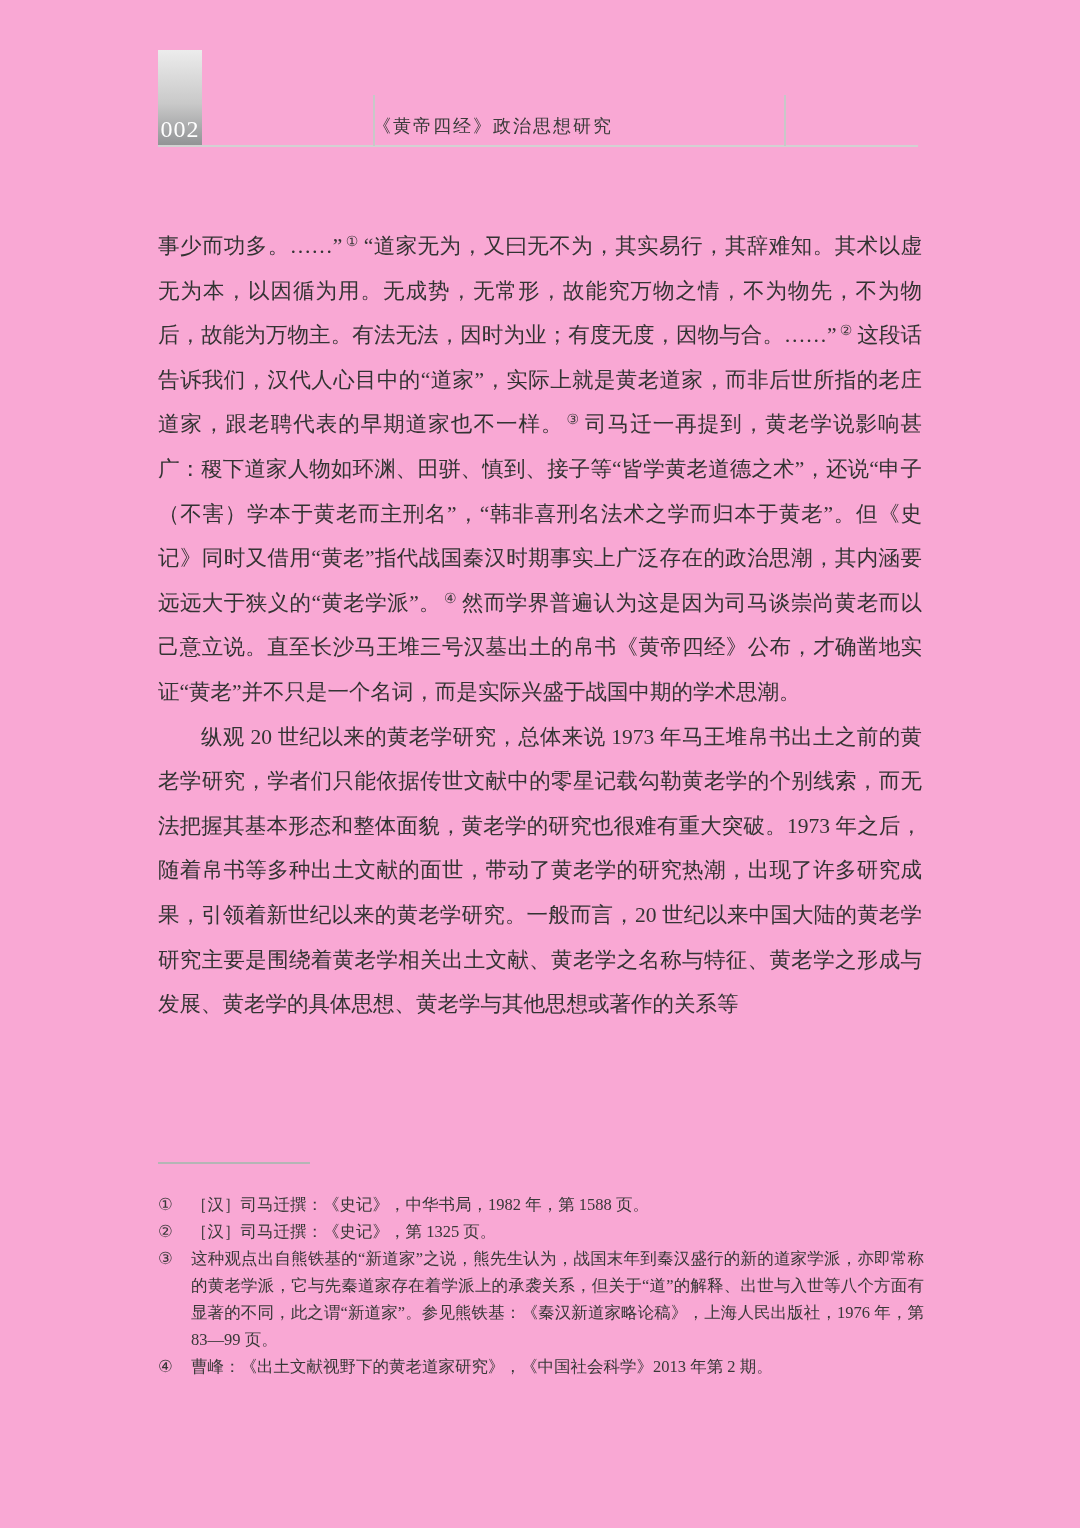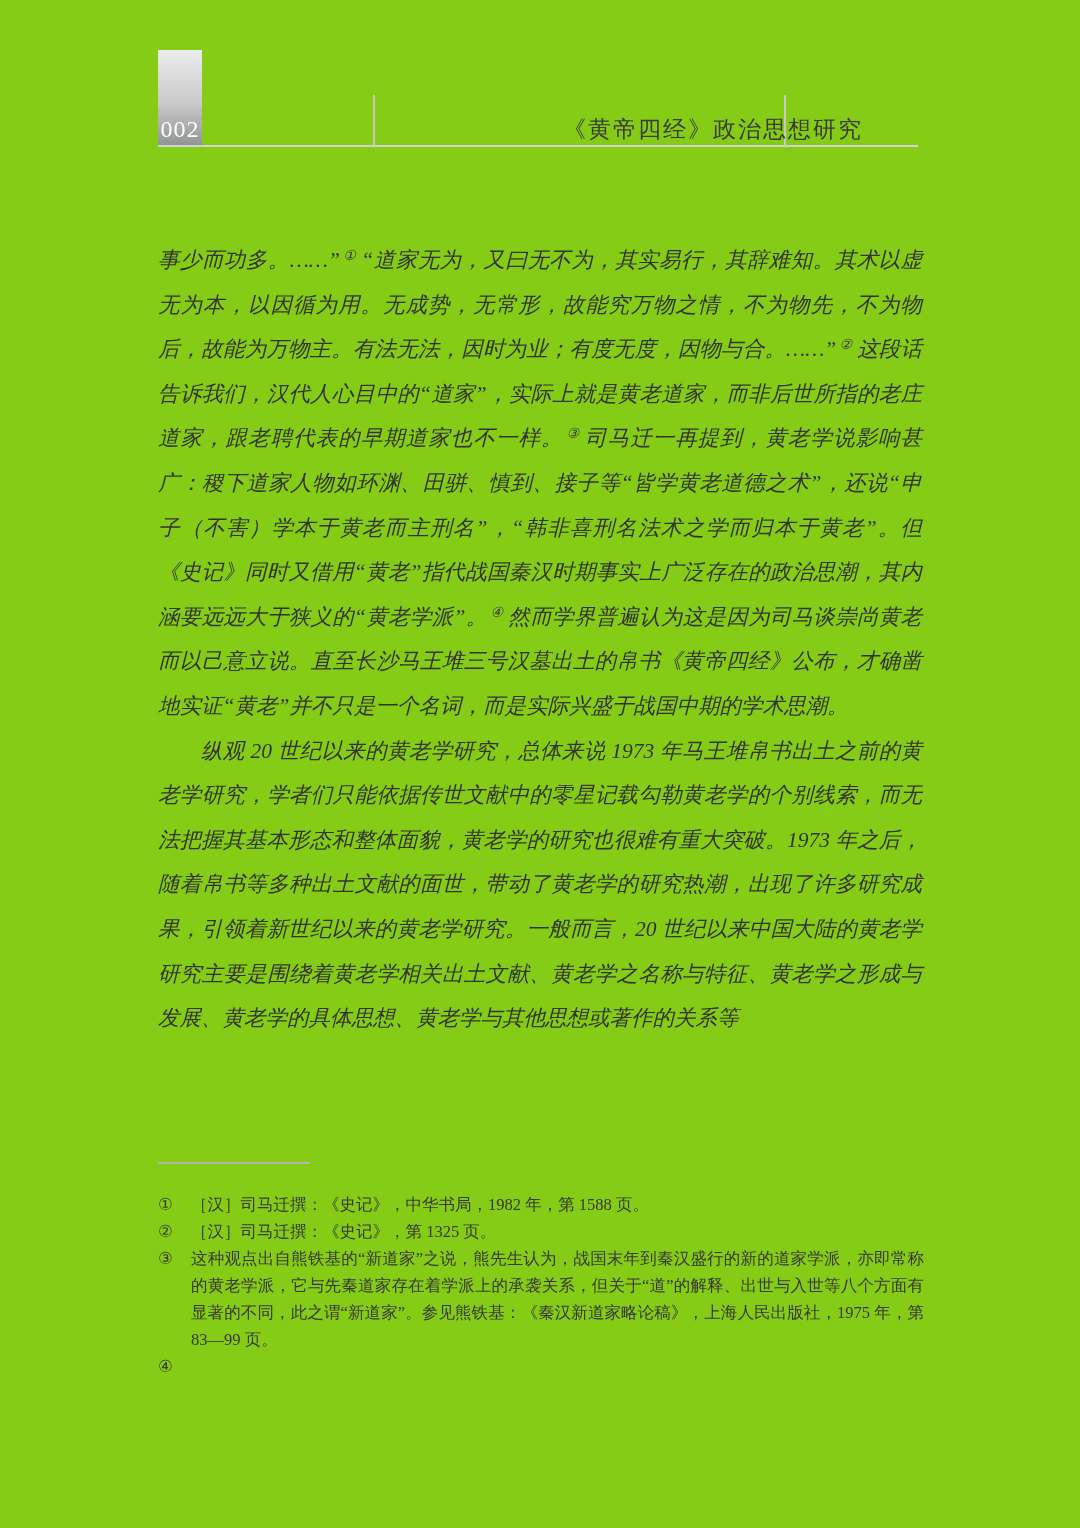--- a/index.html
+++ b/index.html
@@ -1,20 +1,20 @@
 <!DOCTYPE html>
 <html><head>
 <meta charset="utf-8">
 <style>
   html, body { margin: 0; padding: 0; background: #ffffff; }
   .page {
     position: relative;
     width: 1080px;
     height: 1528px;
-    background: #84cc16;
+    background: #f9a8d4;
     font-family: "Liberation Serif", "DejaVu Serif", serif;
     color: #333333;
     overflow: hidden;
   }
   
   .page-num-bar {
     position: absolute;
     left: 158px; top: 50px;
     width: 44px; height: 97px;
     background: linear-gradient(180deg, #ececec 0%, #c9c9c9 55%, #8f9193 100%);
@@ -36,37 +36,36 @@
   .tick {
     position: absolute;
     top: 95px; height: 51px; width: 1.5px;
     background: #c8c8c8;
   }
   .tick-left  { left: 373px; }
   .tick-right { left: 784px; }
   .header-title {
     position: absolute;
     left: 373px; top: 114px; width: 490px;
-    text-align: right;
-    font-size: 23px;
+    text-align: left;
+    font-size: 18px;
     letter-spacing: 2px;
     color: #3a3a3a;
     white-space: nowrap;
   }
   
   .body-text {
     position: absolute;
-    left: 158px; top: 238px;
+    left: 158px; top: 224px;
     width: 764px;
     font-size: 21.5px;
     line-height: 44.6px;
     text-align: justify;
     text-justify: inter-character;
     color: #333333;
-    font-style: italic;
   }
   .body-text p { margin: 0; }
   .body-text p.indent { text-indent: 2em; }
   .body-text sup {
     font-size: 14px;
     line-height: 0;
     vertical-align: 7px;
     margin: 0 5px 0 3px;
     color: #3a3a3a;
   }
@@ -113,18 +112,18 @@
   <main class="body-text" id="body-text">
       <p class="">事少而功多。……”<sup>①</sup>“道家无为，又曰无不为，其实易行，其辞难知。其术以虚无为本，以因循为用。无成势，无常形，故能究万物之情，不为物先，不为物后，故能为万物主。有法无法，因时为业；有度无度，因物与合。……”<sup>②</sup>这段话告诉我们，汉代人心目中的“道家”，实际上就是黄老道家，而非后世所指的老庄道家，跟老聘代表的早期道家也不一样。<sup>③</sup>司马迁一再提到，黄老学说影响甚广：稷下道家人物如环渊、田骈、慎到、接子等“皆学黄老道德之术”，还说“申子（不害）学本于黄老而主刑名”，“韩非喜刑名法术之学而归本于黄老”。但《史记》同时又借用“黄老”指代战国秦汉时期事实上广泛存在的政治思潮，其内涵要远远大于狭义的“黄老学派”。<sup>④</sup>然而学界普遍认为这是因为司马谈崇尚黄老而以己意立说。直至长沙马王堆三号汉墓出土的帛书《黄帝四经》公布，才确凿地实证“黄老”并不只是一个名词，而是实际兴盛于战国中期的学术思潮。</p>
       <p class="indent">纵观 20 世纪以来的黄老学研究，总体来说 1973 年马王堆帛书出土之前的黄老学研究，学者们只能依据传世文献中的零星记载勾勒黄老学的个别线索，而无法把握其基本形态和整体面貌，黄老学的研究也很难有重大突破。1973 年之后，随着帛书等多种出土文献的面世，带动了黄老学的研究热潮，出现了许多研究成果，引领着新世纪以来的黄老学研究。一般而言，20 世纪以来中国大陆的黄老学研究主要是围绕着黄老学相关出土文献、黄老学之名称与特征、黄老学之形成与发展、黄老学的具体思想、黄老学与其他思想或著作的关系等</p>
     </main>
 
   <footer class="footnotes">
     <div class="fn-rule"></div>
     <div id="fn-list">
         <div class="fn"><span class="fn-marker">①</span><span>［汉］司马迁撰：《史记》，中华书局，1982 年，第 1588 页。</span></div>
         <div class="fn"><span class="fn-marker">②</span><span>［汉］司马迁撰：《史记》，第 1325 页。</span></div>
-        <div class="fn"><span class="fn-marker">③</span><span>这种观点出自熊铁基的“新道家”之说，熊先生认为，战国末年到秦汉盛行的新的道家学派，亦即常称的黄老学派，它与先秦道家存在着学派上的承袭关系，但关于“道”的解释、出世与入世等八个方面有显著的不同，此之谓“新道家”。参见熊铁基：《秦汉新道家略论稿》，上海人民出版社，1975 年，第 83—99 页。</span></div>
-        <div class="fn"><span class="fn-marker">④</span></div>
+        <div class="fn"><span class="fn-marker">③</span><span>这种观点出自熊铁基的“新道家”之说，熊先生认为，战国末年到秦汉盛行的新的道家学派，亦即常称的黄老学派，它与先秦道家存在着学派上的承袭关系，但关于“道”的解释、出世与入世等八个方面有显著的不同，此之谓“新道家”。参见熊铁基：《秦汉新道家略论稿》，上海人民出版社，1976 年，第 83—99 页。</span></div>
+        <div class="fn"><span class="fn-marker">④</span><span>曹峰：《出土文献视野下的黄老道家研究》，《中国社会科学》2013 年第 2 期。</span></div>
       </div>
   </footer>
 
 </div>
 
 </body></html>

